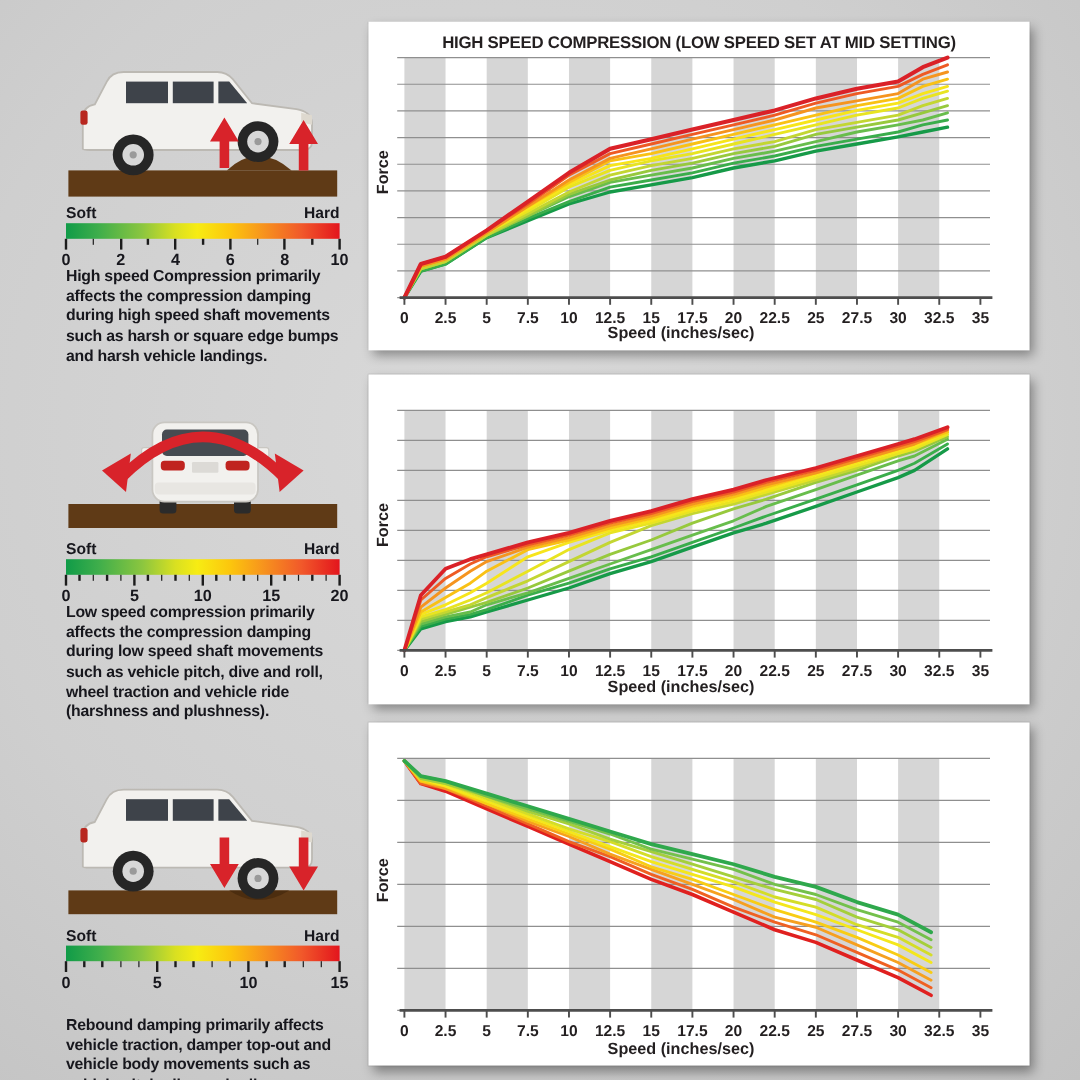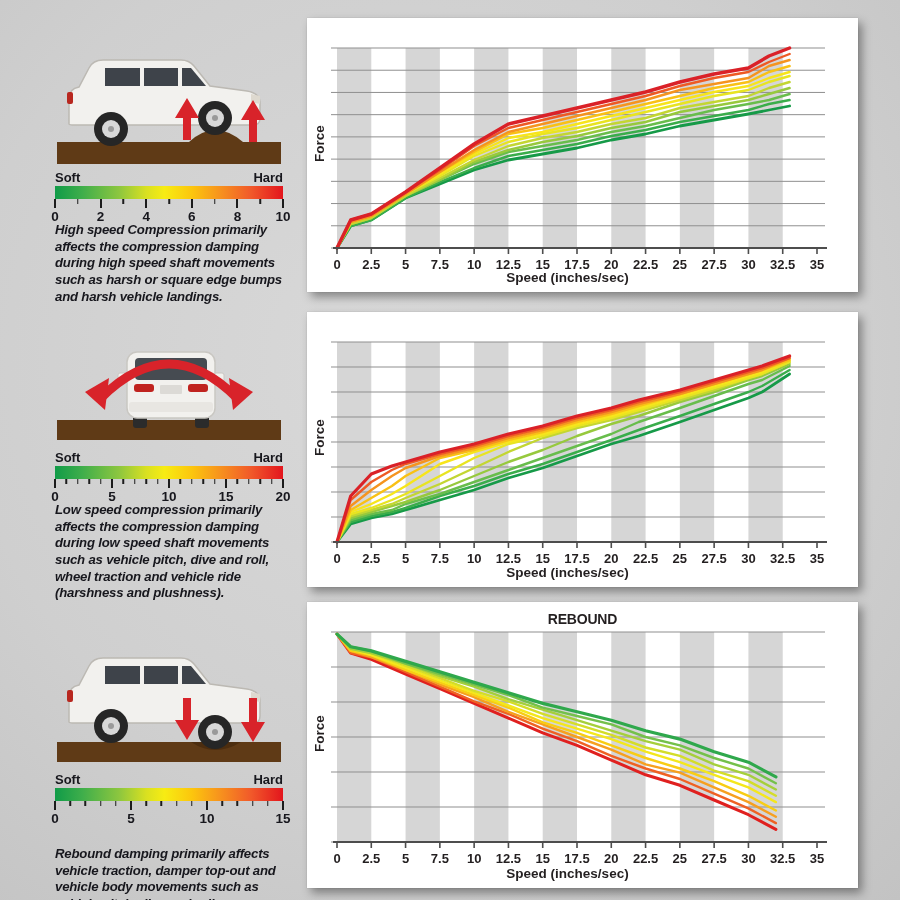--- a/index.html
+++ b/index.html
@@ -13,21 +13,21 @@
   .illus svg{display:block;width:228px;height:122px;}
   .scale{position:absolute;left:55px;width:228px;}
   .scale-ends{display:flex;justify-content:space-between;font-weight:700;font-size:13px;color:#17171d;height:15px;}
   .grad-bar{height:13px;margin-top:1px;
     background:linear-gradient(90deg,#109b48 0%,#3fae4b 12%,#8cc63f 28%,#d9e021 40%,#f7ec13 48%,#fcc60d 60%,#f7941d 72%,#f1592a 86%,#e3151d 100%);}
   .scale-ticks{position:relative;height:10px;}
   .scale-ticks span{position:absolute;top:0;width:1.5px;height:5px;background:#1c1c1c;transform:translateX(-50%);}
   .scale-ticks span.mj{height:9px;width:2px;}
   .scale-nums{position:relative;height:16px;font-weight:700;font-size:13.5px;color:#17171d;}
   .scale-nums span{position:absolute;top:0;transform:translateX(-50%);}
-  .desc{position:absolute;left:55px;width:236px;font-weight:700;font-style:italic;
+  .desc{position:absolute;left:55px;width:236px;font-weight:700;
         font-size:13.2px;line-height:1.26;color:#17171d;letter-spacing:-0.2px;margin:0;}
   
   .panel{position:absolute;left:307px;width:551px;background:#ffffff;
          box-shadow:4px 5px 9px rgba(0,0,0,.38), 0 0 1px rgba(0,0,0,.2);}
   .chart-title{position:absolute;top:9px;left:0;right:0;text-align:center;
                font-weight:700;font-size:14px;letter-spacing:-0.2px;color:#231f20;white-space:nowrap;}
   .y-label{position:absolute;left:-28px;top:118px;width:80px;text-align:center;
            transform:rotate(-90deg);font-weight:700;font-size:13.5px;color:#231f20;}
   .panel.p3 .y-label{top:124px;}
   svg.plot{position:absolute;left:24px;top:30px;overflow:visible;}
@@ -192,20 +192,21 @@
   <div class="scale-nums">
       <span style="left: 0%;">0</span>
       <span style="left: 33.3333%;">5</span>
       <span style="left: 66.6667%;">10</span>
       <span style="left: 100%;">15</span>
     </div>
 </div>
 <p class="desc" style="top:846px">Rebound damping primarily affects vehicle traction, damper top-out and vehicle body movements such as vehicle pitch, dive and roll.</p>
 
 <div class="panel" style="top:18px;height:274px">
+  <div class="chart-title">HIGH SPEED COMPRESSION (LOW SPEED SET AT MID SETTING)</div>
   <div class="y-label">Force</div>
   <svg class="plot" width="520" height="226">
       <rect x="6" y="0" width="34.285714285714285" height="200" fill="#d6d6d6"></rect>
       <rect x="74.57142857142857" y="0" width="34.285714285714285" height="200" fill="#d6d6d6"></rect>
       <rect x="143.14285714285714" y="0" width="34.285714285714285" height="200" fill="#d6d6d6"></rect>
       <rect x="211.7142857142857" y="0" width="34.285714285714285" height="200" fill="#d6d6d6"></rect>
       <rect x="280.2857142857143" y="0" width="34.285714285714285" height="200" fill="#d6d6d6"></rect>
       <rect x="348.8571428571429" y="0" width="34.285714285714285" height="200" fill="#d6d6d6"></rect>
       <rect x="417.4285714285714" y="0" width="34.285714285714285" height="200" fill="#d6d6d6"></rect>
       <line x1="0" y1="0" x2="494" y2="0" stroke="#8f8f8f" stroke-width="1"></line>
@@ -323,21 +324,20 @@
       <text x="417.4285714285714" y="221" text-anchor="middle" class="tick">30</text>
       <line x1="451.7142857142857" y1="200" x2="451.7142857142857" y2="206" stroke="#4d4d4d" stroke-width="1.6"></line>
       <text x="451.7142857142857" y="221" text-anchor="middle" class="tick">32.5</text>
       <line x1="486" y1="200" x2="486" y2="206" stroke="#4d4d4d" stroke-width="1.6"></line>
       <text x="486" y="221" text-anchor="middle" class="tick">35</text>
     </svg>
   <div class="x-label">Speed (inches/sec)</div>
 </div>
 
 <div class="panel p3" style="top:602px;height:286px">
-  <div class="chart-title">REBOUND</div>
   <div class="y-label">Force</div>
   <svg class="plot" width="520" height="236">
       <rect x="6" y="0" width="34.285714285714285" height="210" fill="#d6d6d6"></rect>
       <rect x="74.57142857142857" y="0" width="34.285714285714285" height="210" fill="#d6d6d6"></rect>
       <rect x="143.14285714285714" y="0" width="34.285714285714285" height="210" fill="#d6d6d6"></rect>
       <rect x="211.7142857142857" y="0" width="34.285714285714285" height="210" fill="#d6d6d6"></rect>
       <rect x="280.2857142857143" y="0" width="34.285714285714285" height="210" fill="#d6d6d6"></rect>
       <rect x="348.8571428571429" y="0" width="34.285714285714285" height="210" fill="#d6d6d6"></rect>
       <rect x="417.4285714285714" y="0" width="34.285714285714285" height="210" fill="#d6d6d6"></rect>
       <line x1="0" y1="0" x2="494" y2="0" stroke="#8f8f8f" stroke-width="1"></line>

